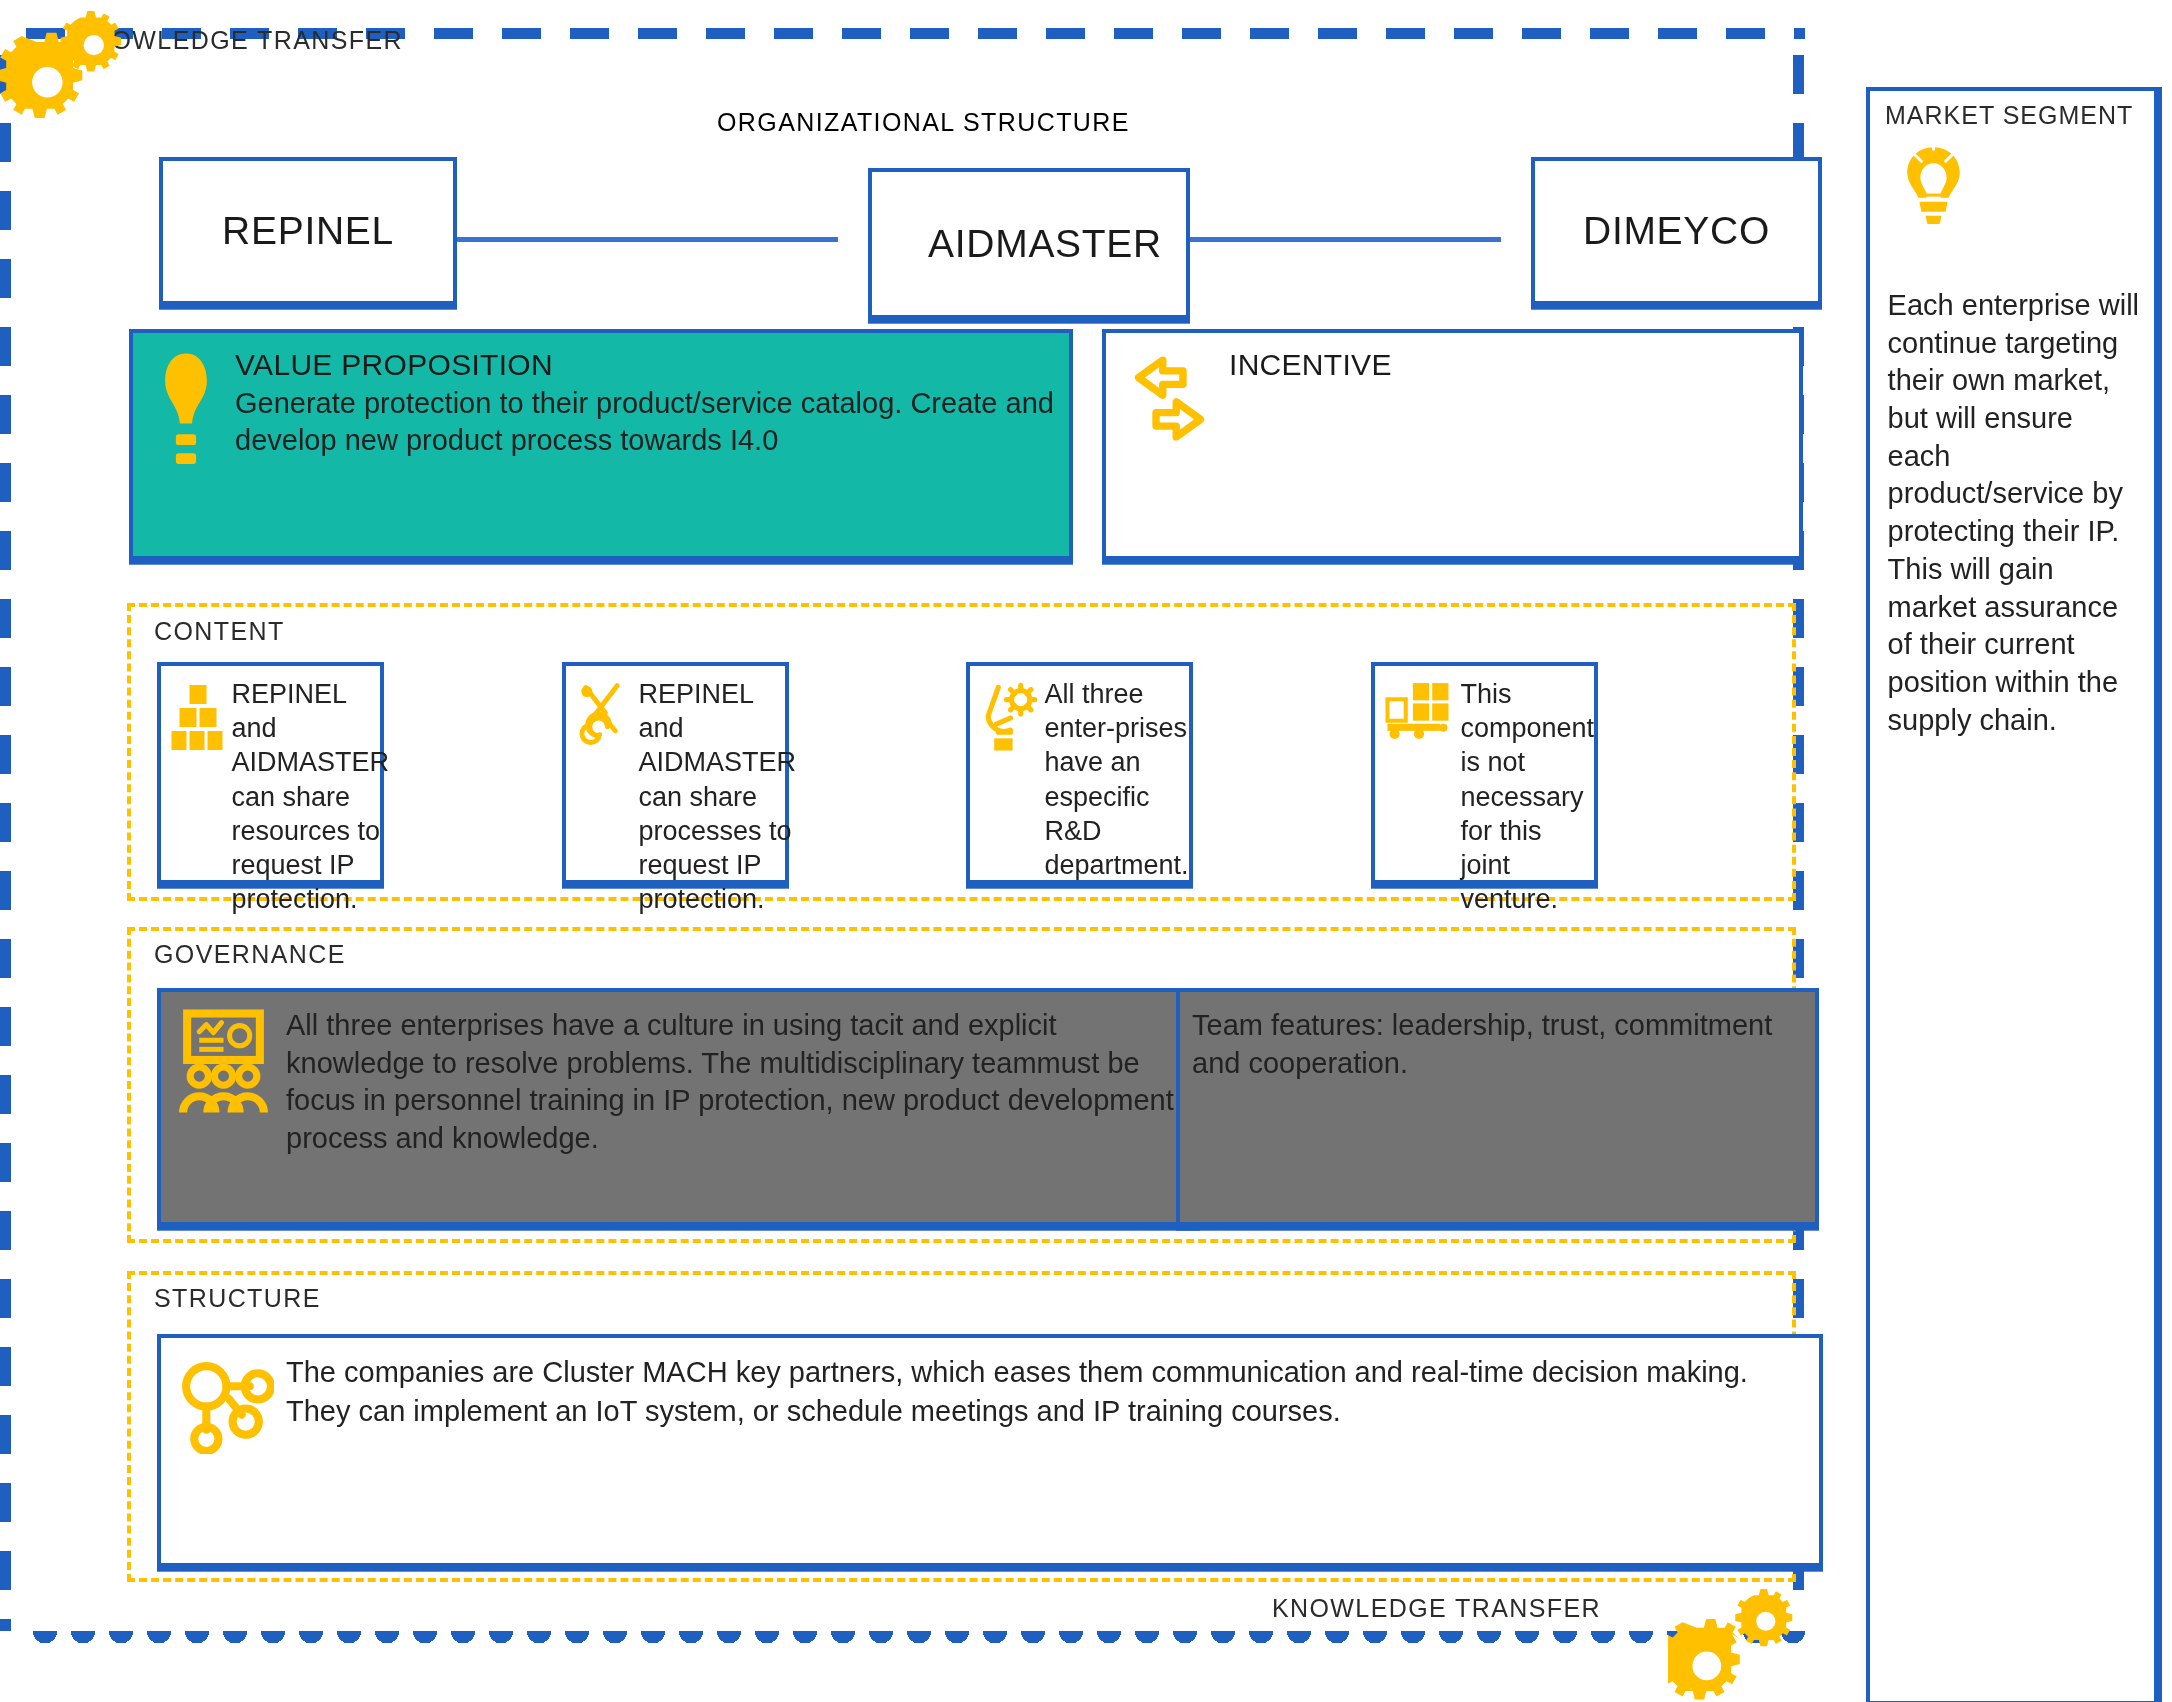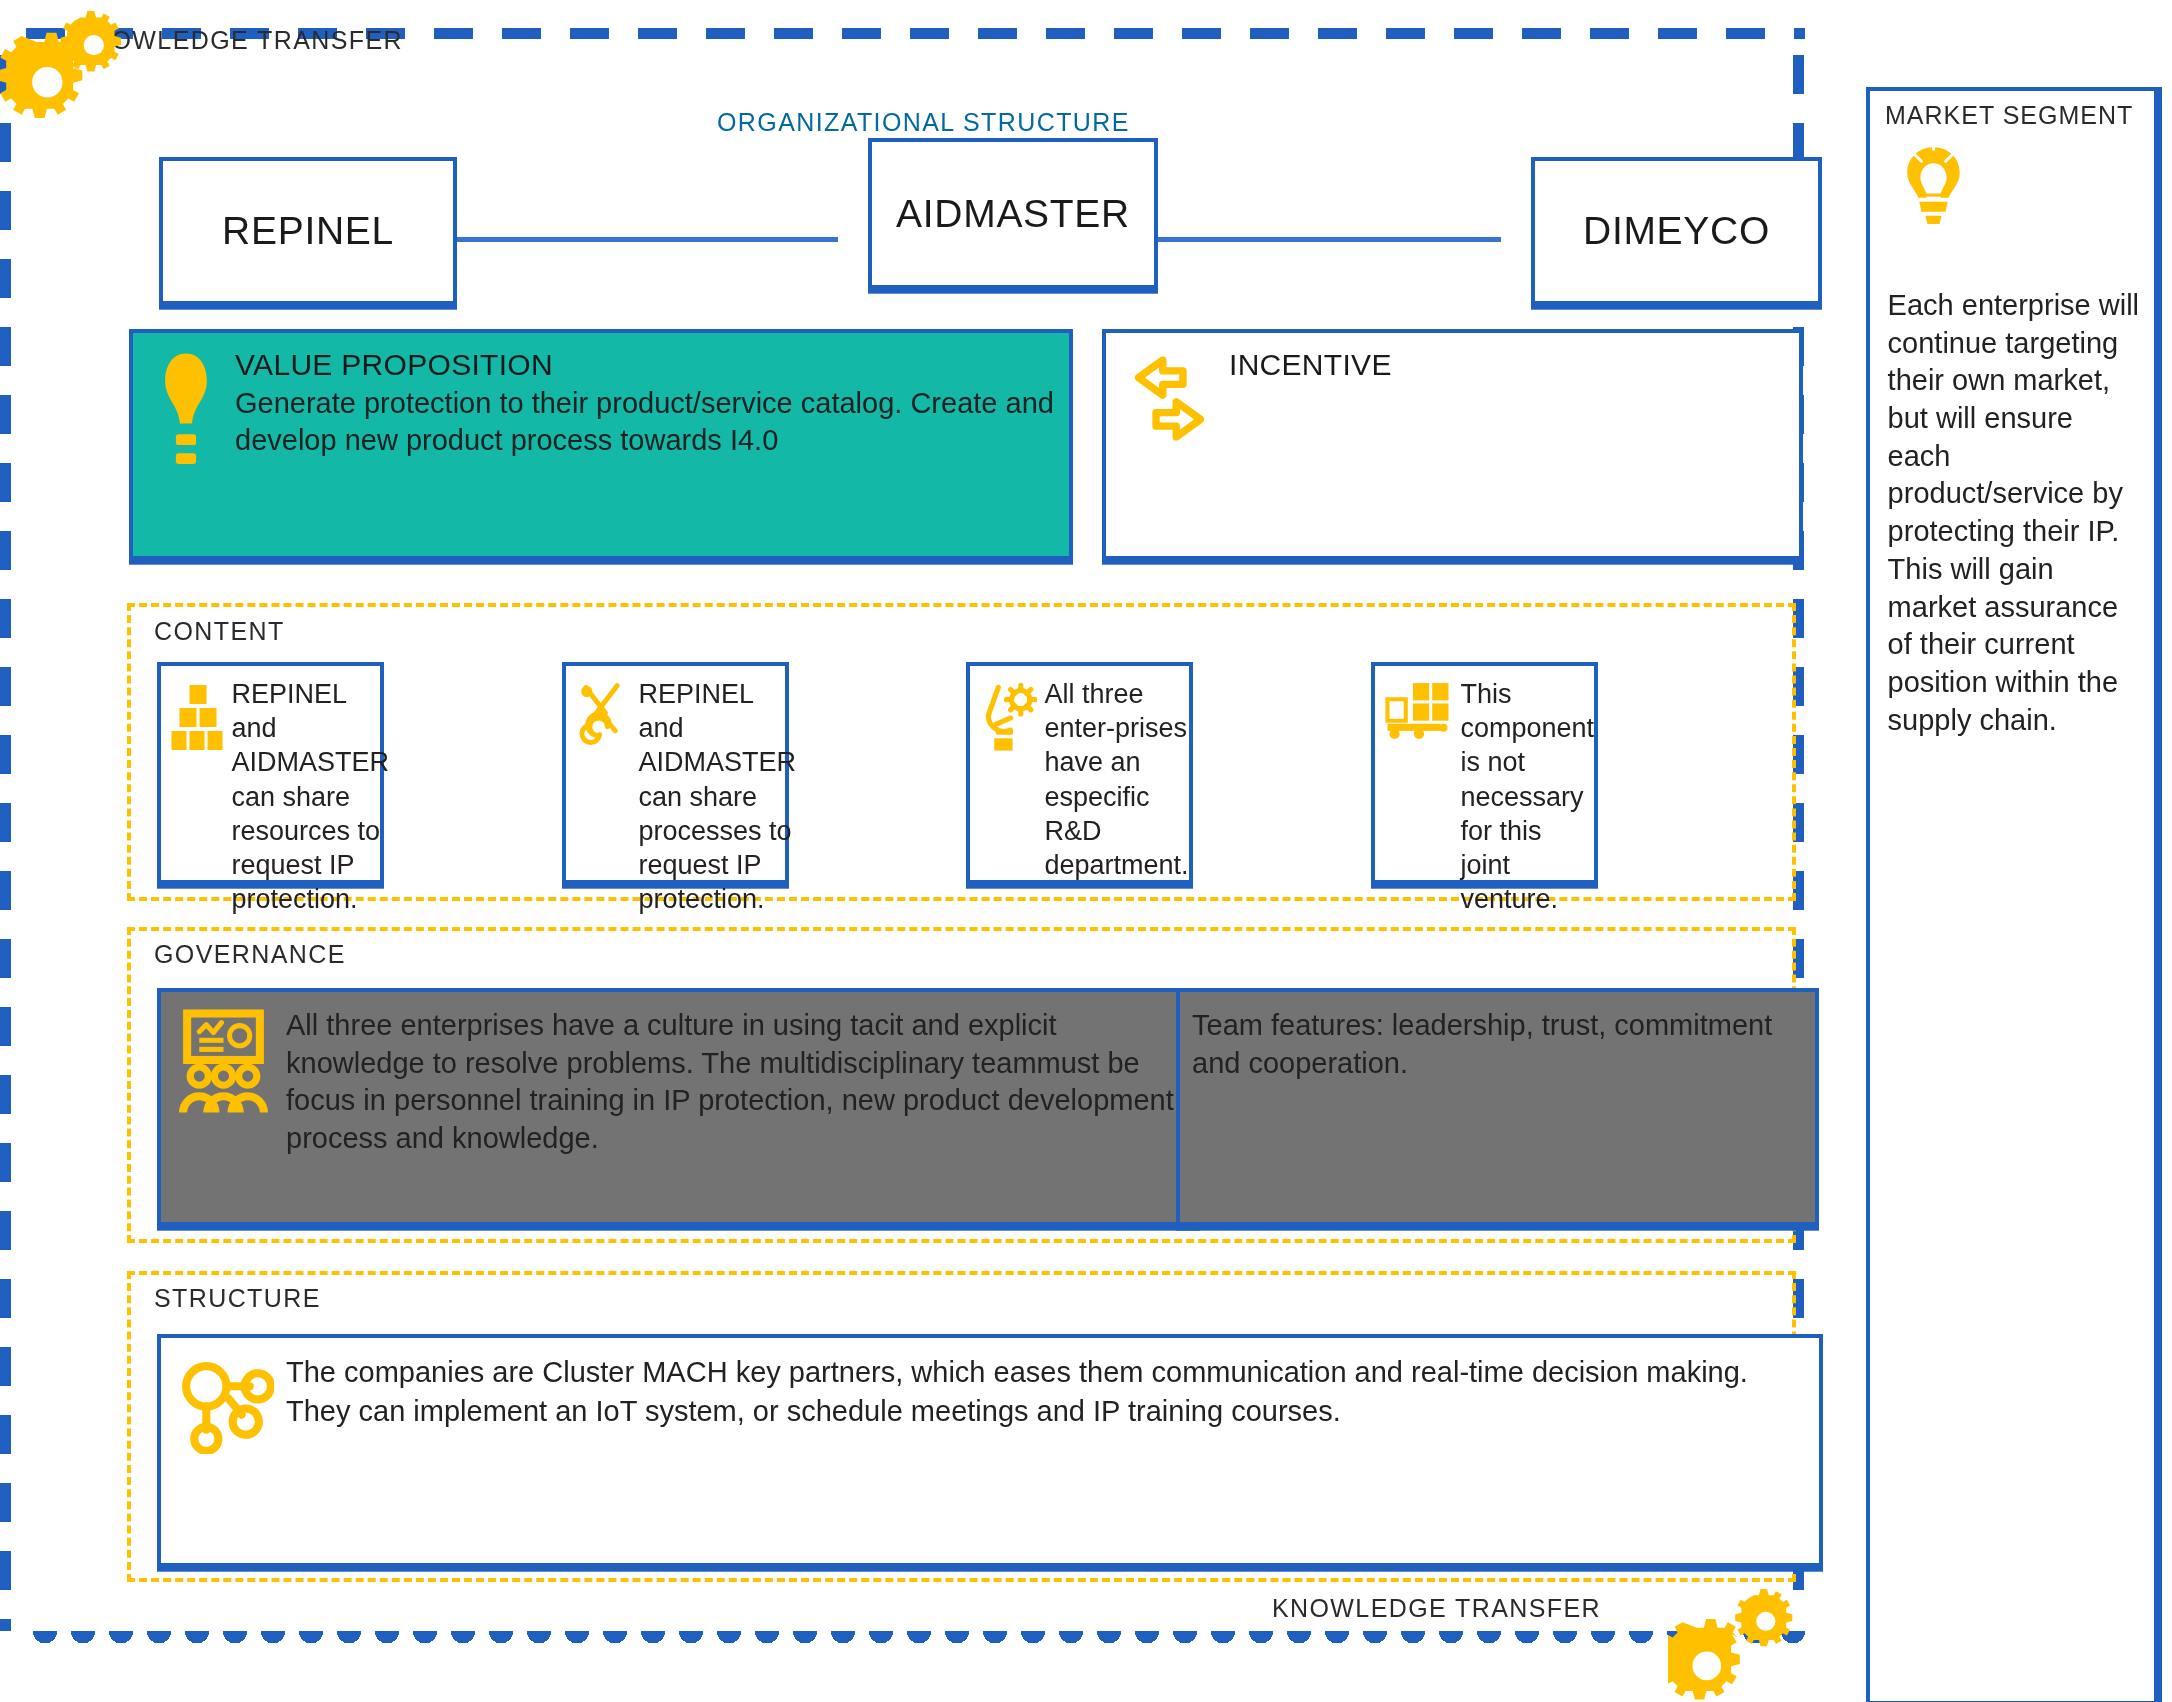--- a/index.html
+++ b/index.html
@@ -34,31 +34,31 @@
   .kt-label-top{left:74px;top:26px;}
   .kt-label-bottom{left:1272px;top:1594px;}
 
   .gears{position:absolute;}
   .gears svg{display:block;}
   .gears-tl{left:0px;top:8px;}
   .gears-br{left:1668px;top:1583px;}
 
   
   .org-title{
-    position:absolute;left:717px;top:108px;font-size:25px;letter-spacing:1.4px;color:#0369a1;
+    position:absolute;left:717px;top:108px;font-size:25px;letter-spacing:1.4px;color:#000000;
   }
   .ent-box{
     position:absolute;border:4.7px solid #1F5FBF;background:#fff;
     display:flex;align-items:center;justify-content:center;
     font-size:39px;color:#1a1a1a;letter-spacing:0.7px;
     box-shadow:0 4.7px 0 0 #1F5FBF;
     margin-left:30px;
   }
   .ent-1{left:129px;top:157px;width:290px;height:140px;}
-  .ent-2{left:838px;top:138px;width:282px;height:143px;}
+  .ent-2{left:838px;top:168px;width:282px;height:143px;padding-left:32px;}
   .ent-3{left:1501px;top:157px;width:283px;height:140px;}
   .org-link{position:absolute;height:5.4px;background:#3a72cf;}
   .link-1{left:418px;top:237px;width:420px;}
   .link-2{left:1120px;top:237px;width:381px;}
 
   
   .vp-box{position:absolute;left:129px;top:329px;width:936px;height:223px;
     border:4.7px solid #1F5FBF;background:#14b8a6;box-shadow:0 4.7px 0 0 #1F5FBF;}
   .inc-box{position:absolute;left:1102px;top:329px;width:693px;height:223px;
     border:4.7px solid #1F5FBF;background:#fff;box-shadow:0 4.7px 0 0 #1F5FBF;}

